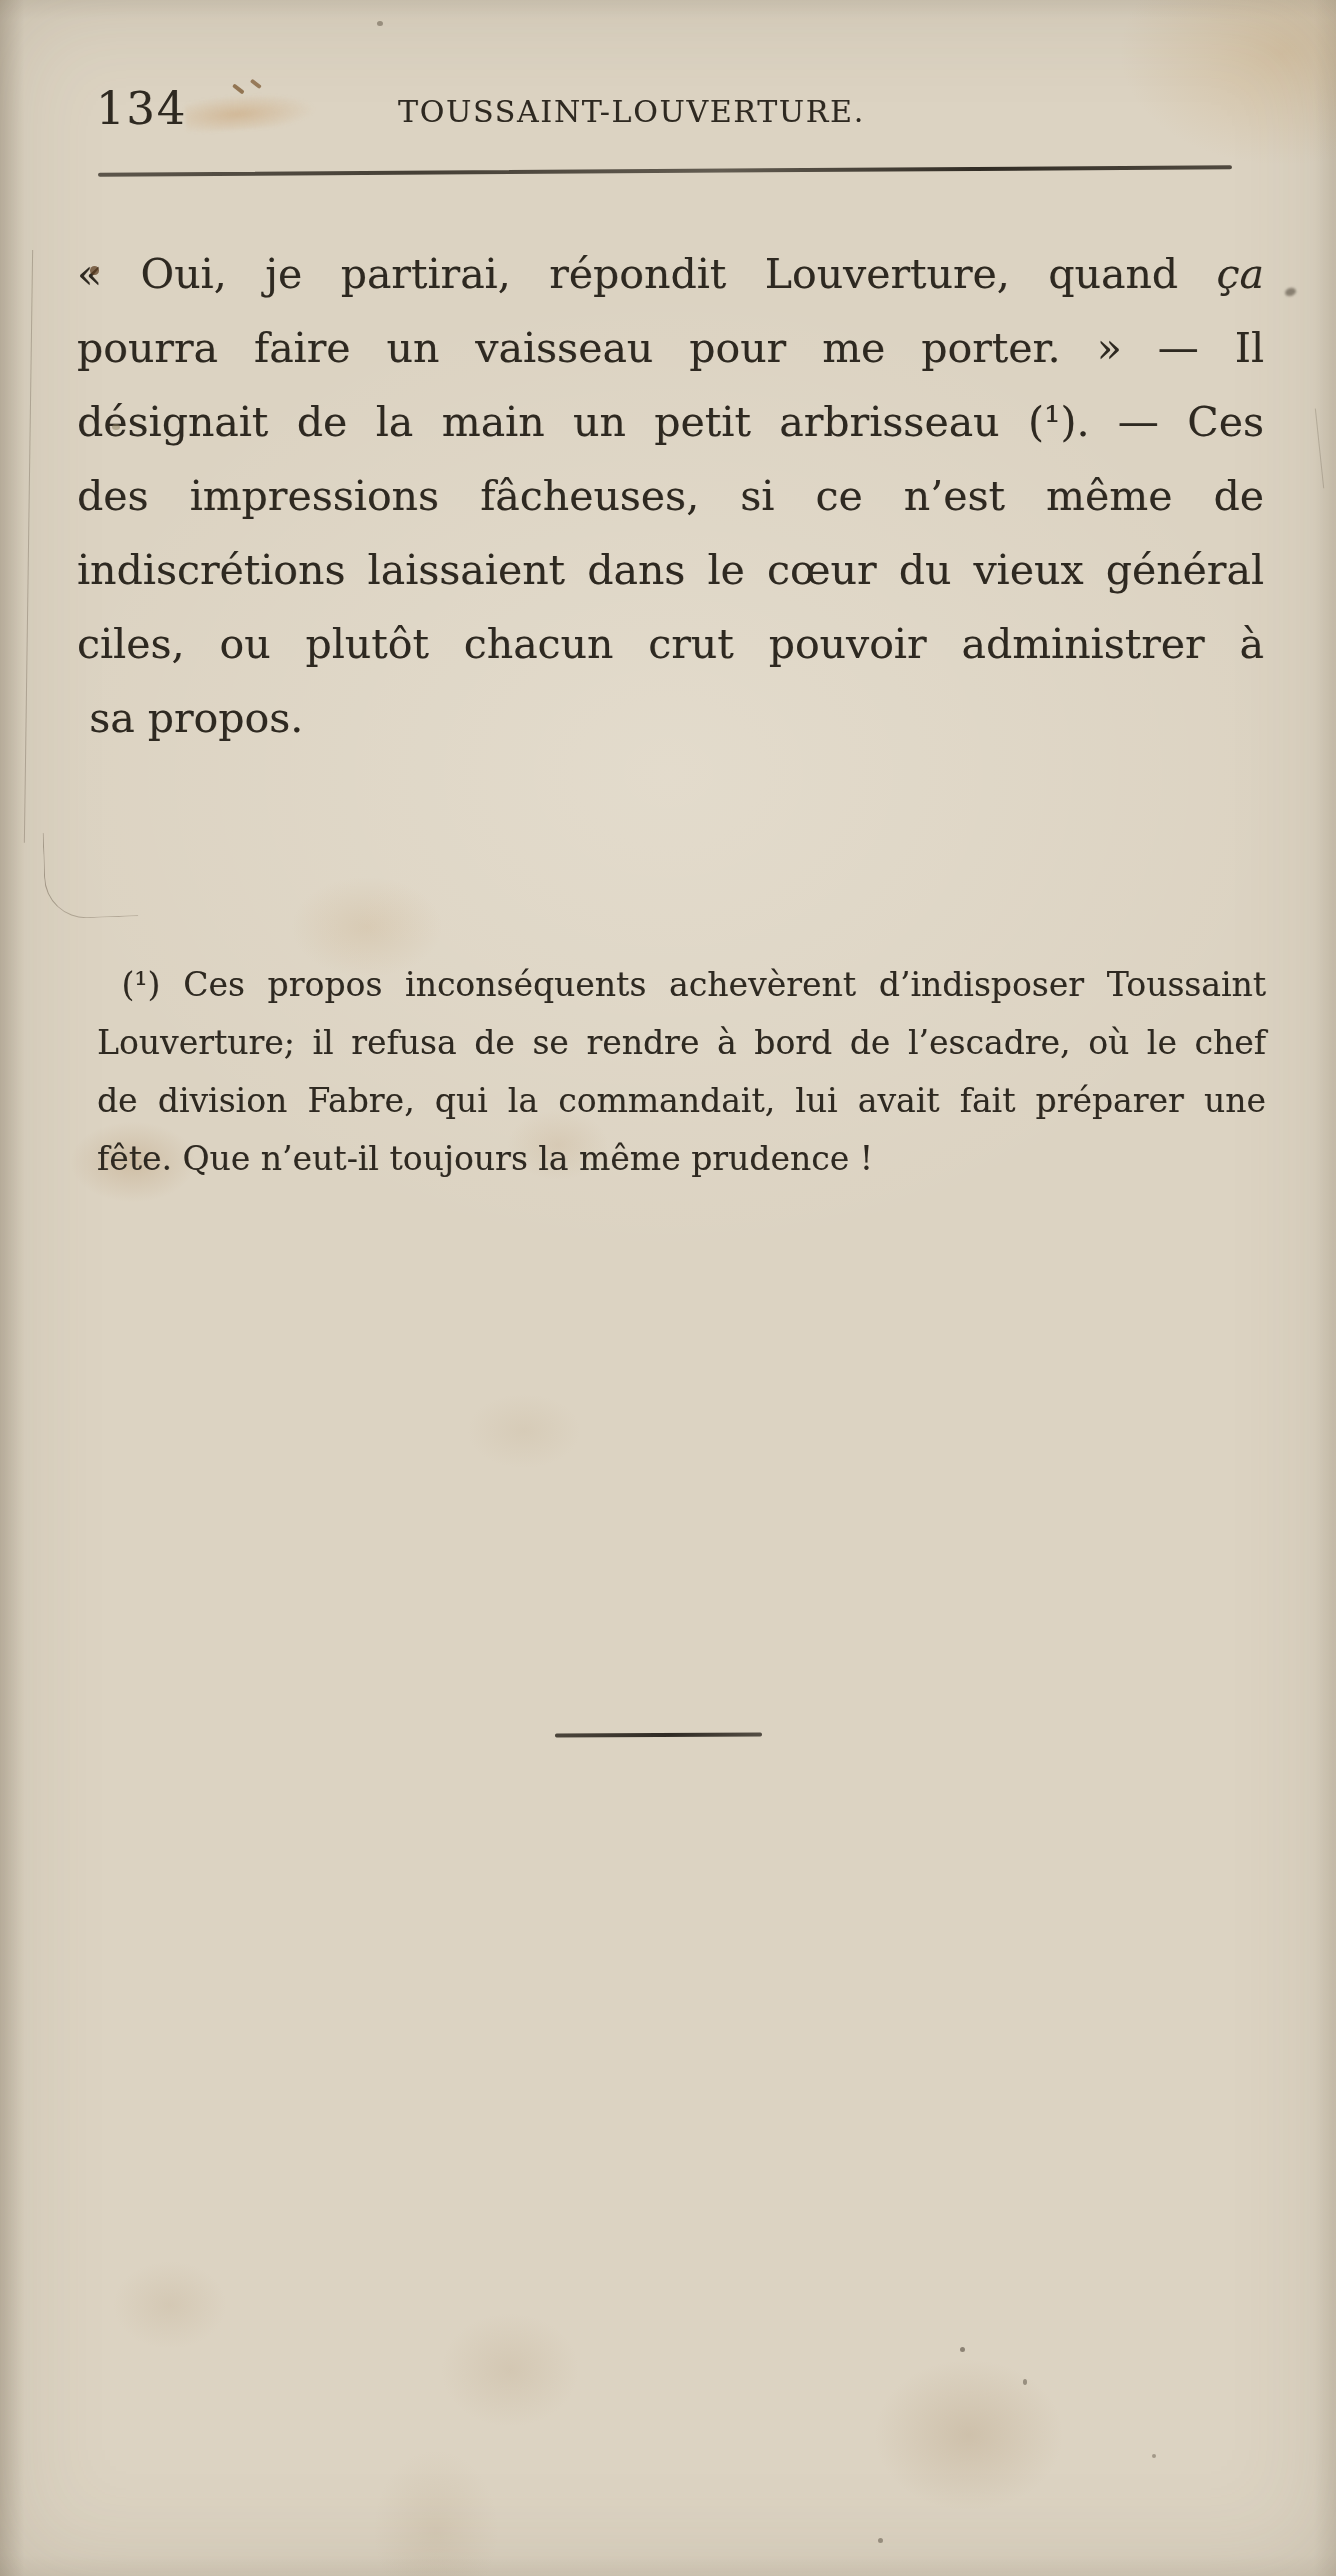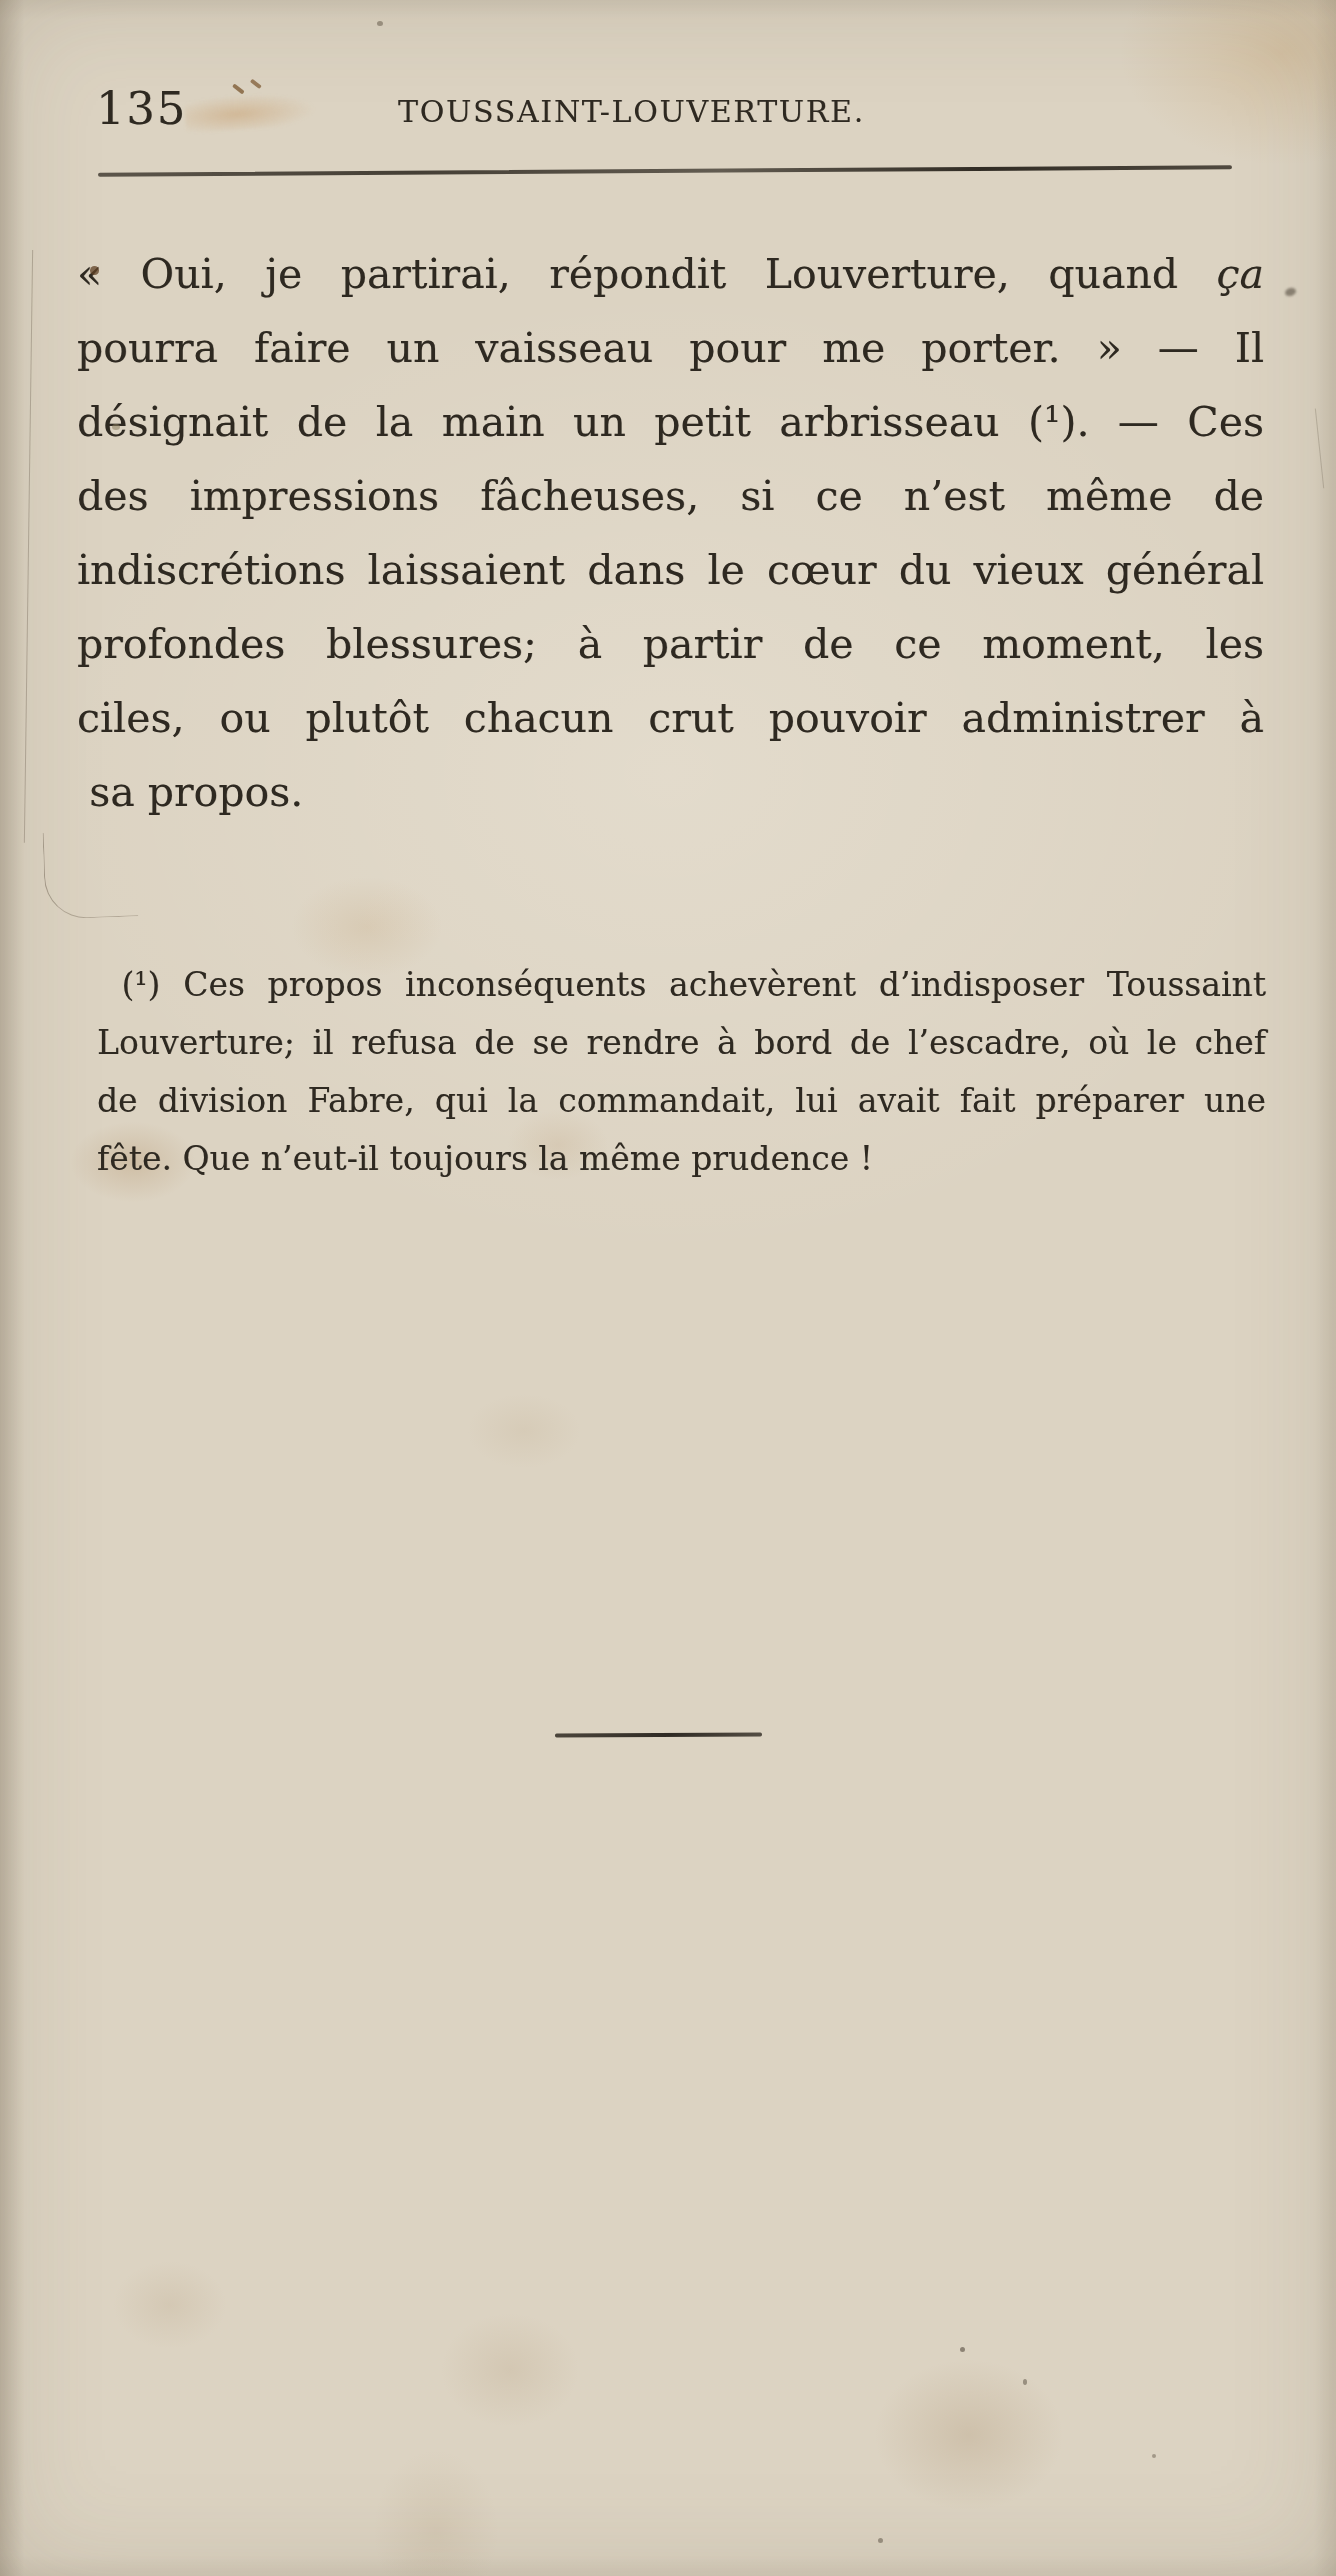--- a/index.html
+++ b/index.html
@@ -105,31 +105,30 @@
   #speck-b1     { left:960px; top:2347px; width:5.2px;  height:5.2px;  background:rgba(74,64,52,0.55); }
   #speck-b2     { left:1023px; top:2379px; width:4.4px;  height:6.1px;  background:rgba(74,64,52,0.45); }
   #speck-b3     { left:878px; top:2538px; width:5.2px;  height:5.2px;  background:rgba(74,64,52,0.45); }
   #speck-b4     { left:1152px; top:2454px; width:4.4px;  height:4.4px;  background:rgba(74,64,52,0.40); }
 </style>
 </head>
 <body>
 
 <div class="page">
 
-  <div id="pageno" class="ink">135</div>
+  <div id="pageno" class="ink">134</div>
   <div id="runtitle" class="ink">TOUSSAINT-LOUVERTURE.</div>
   <div id="hrule"></div>
 
   <div class="bodytext ink">
     <div class="bline"><span>« Oui, je partirai, répondit Louverture, quand</span> <span class="it">ça</span></div>
     <div class="bline">pourra faire un vaisseau pour me porter. » — Il</div>
     <div class="bline">désignait de la main un petit arbrisseau (¹). — Ces</div>
     <div class="bline">des impressions fâcheuses, si ce n’est même de</div>
     <div class="bline">indiscrétions laissaient dans le cœur du vieux général</div>
-    <div class="bline">profondes blessures; à partir de ce moment, les</div>
     <div class="bline">ciles, ou plutôt chacun crut pouvoir administrer à</div>
     <div class="bline last">sa propos.</div>
   </div>
 
   <div class="footnote ink">
     <div class="fline indent">(¹) Ces propos inconséquents achevèrent d’indisposer Toussaint</div>
     <div class="fline">Louverture; il refusa de se rendre à bord de l’escadre, où le chef</div>
     <div class="fline">de division Fabre, qui la commandait, lui avait fait préparer une</div>
     <div class="fline last">fête. Que n’eut-il toujours la même prudence !</div>
   </div>

